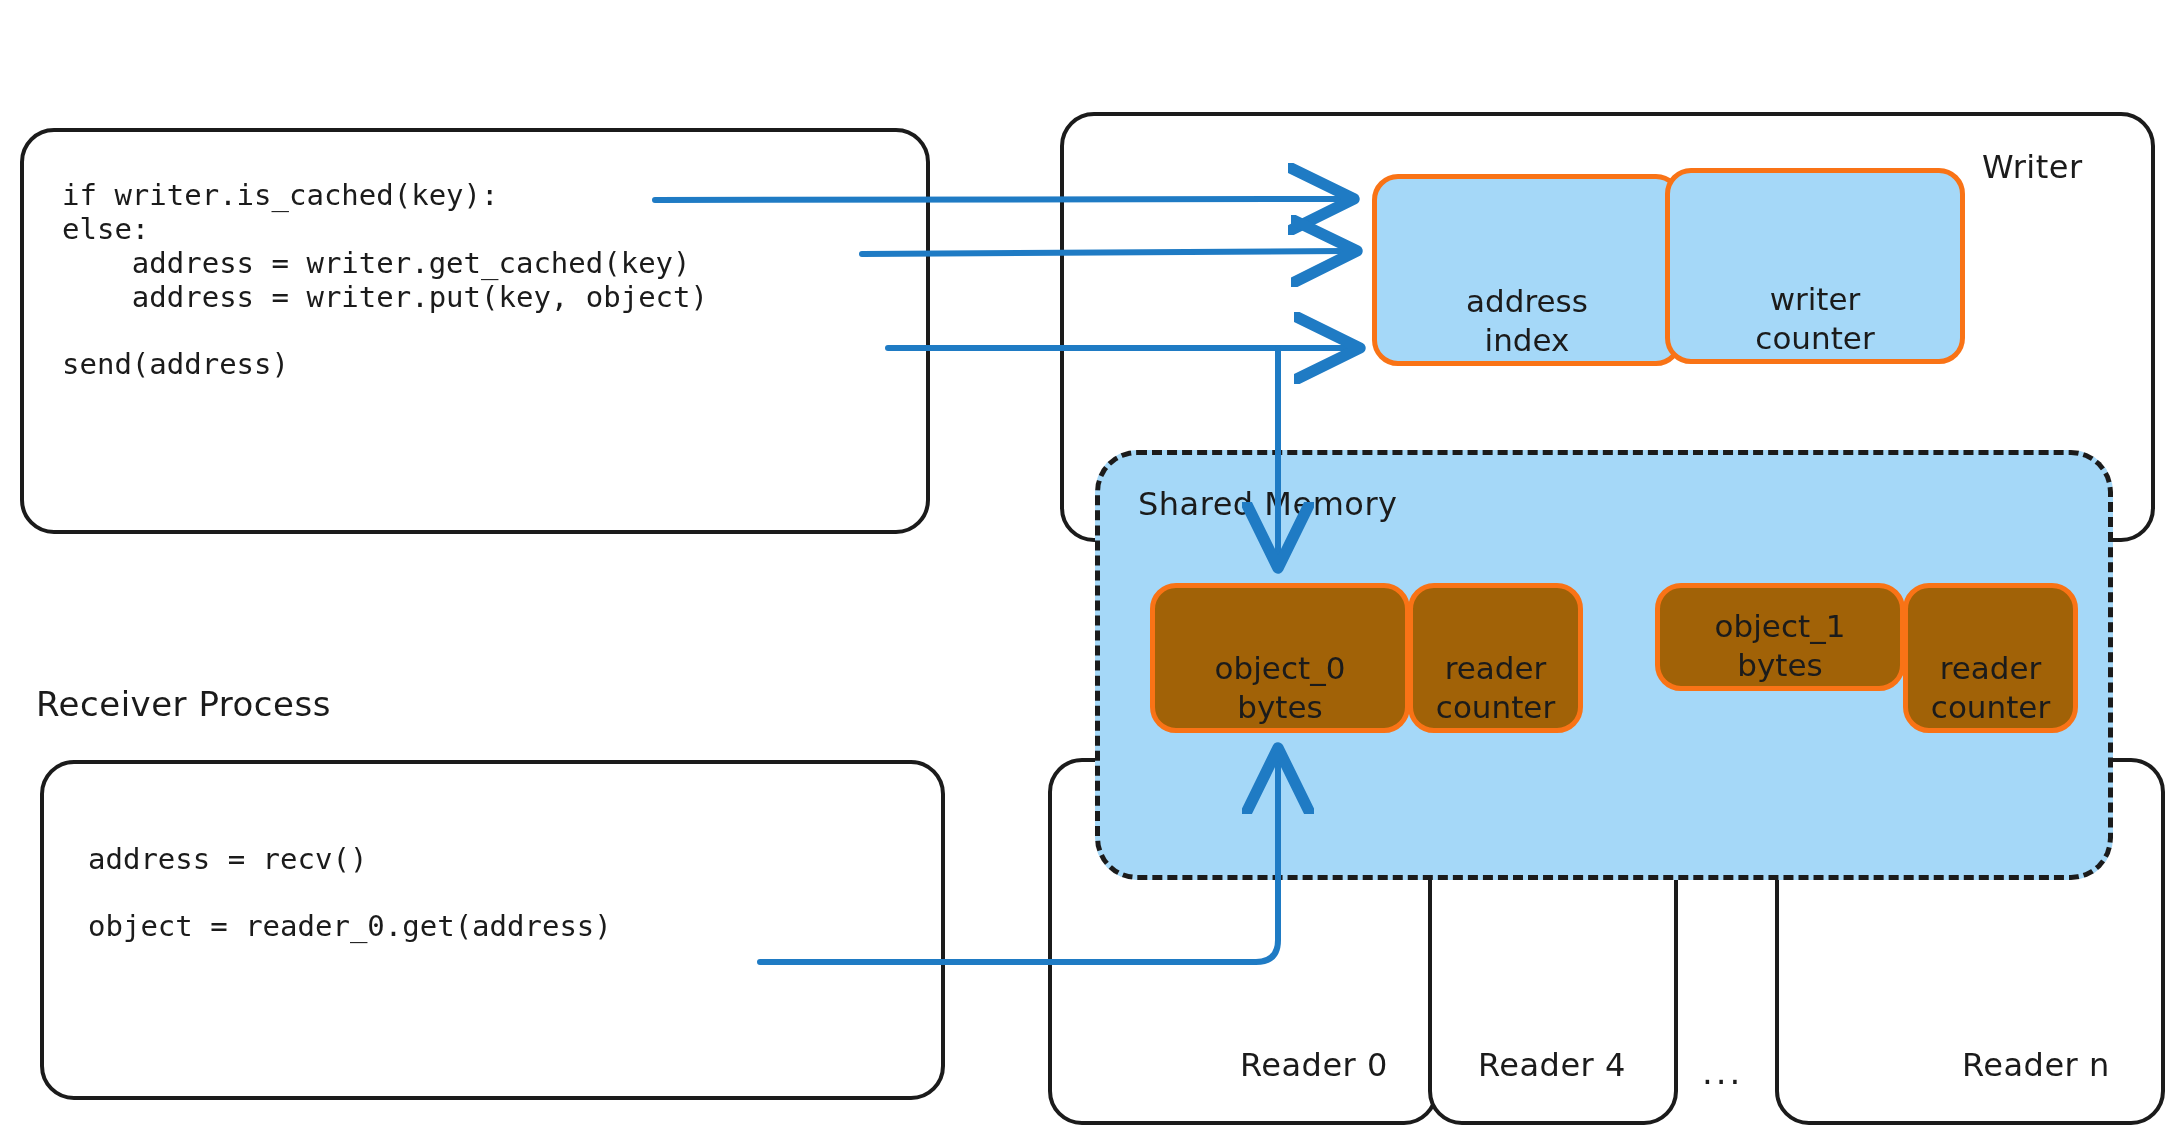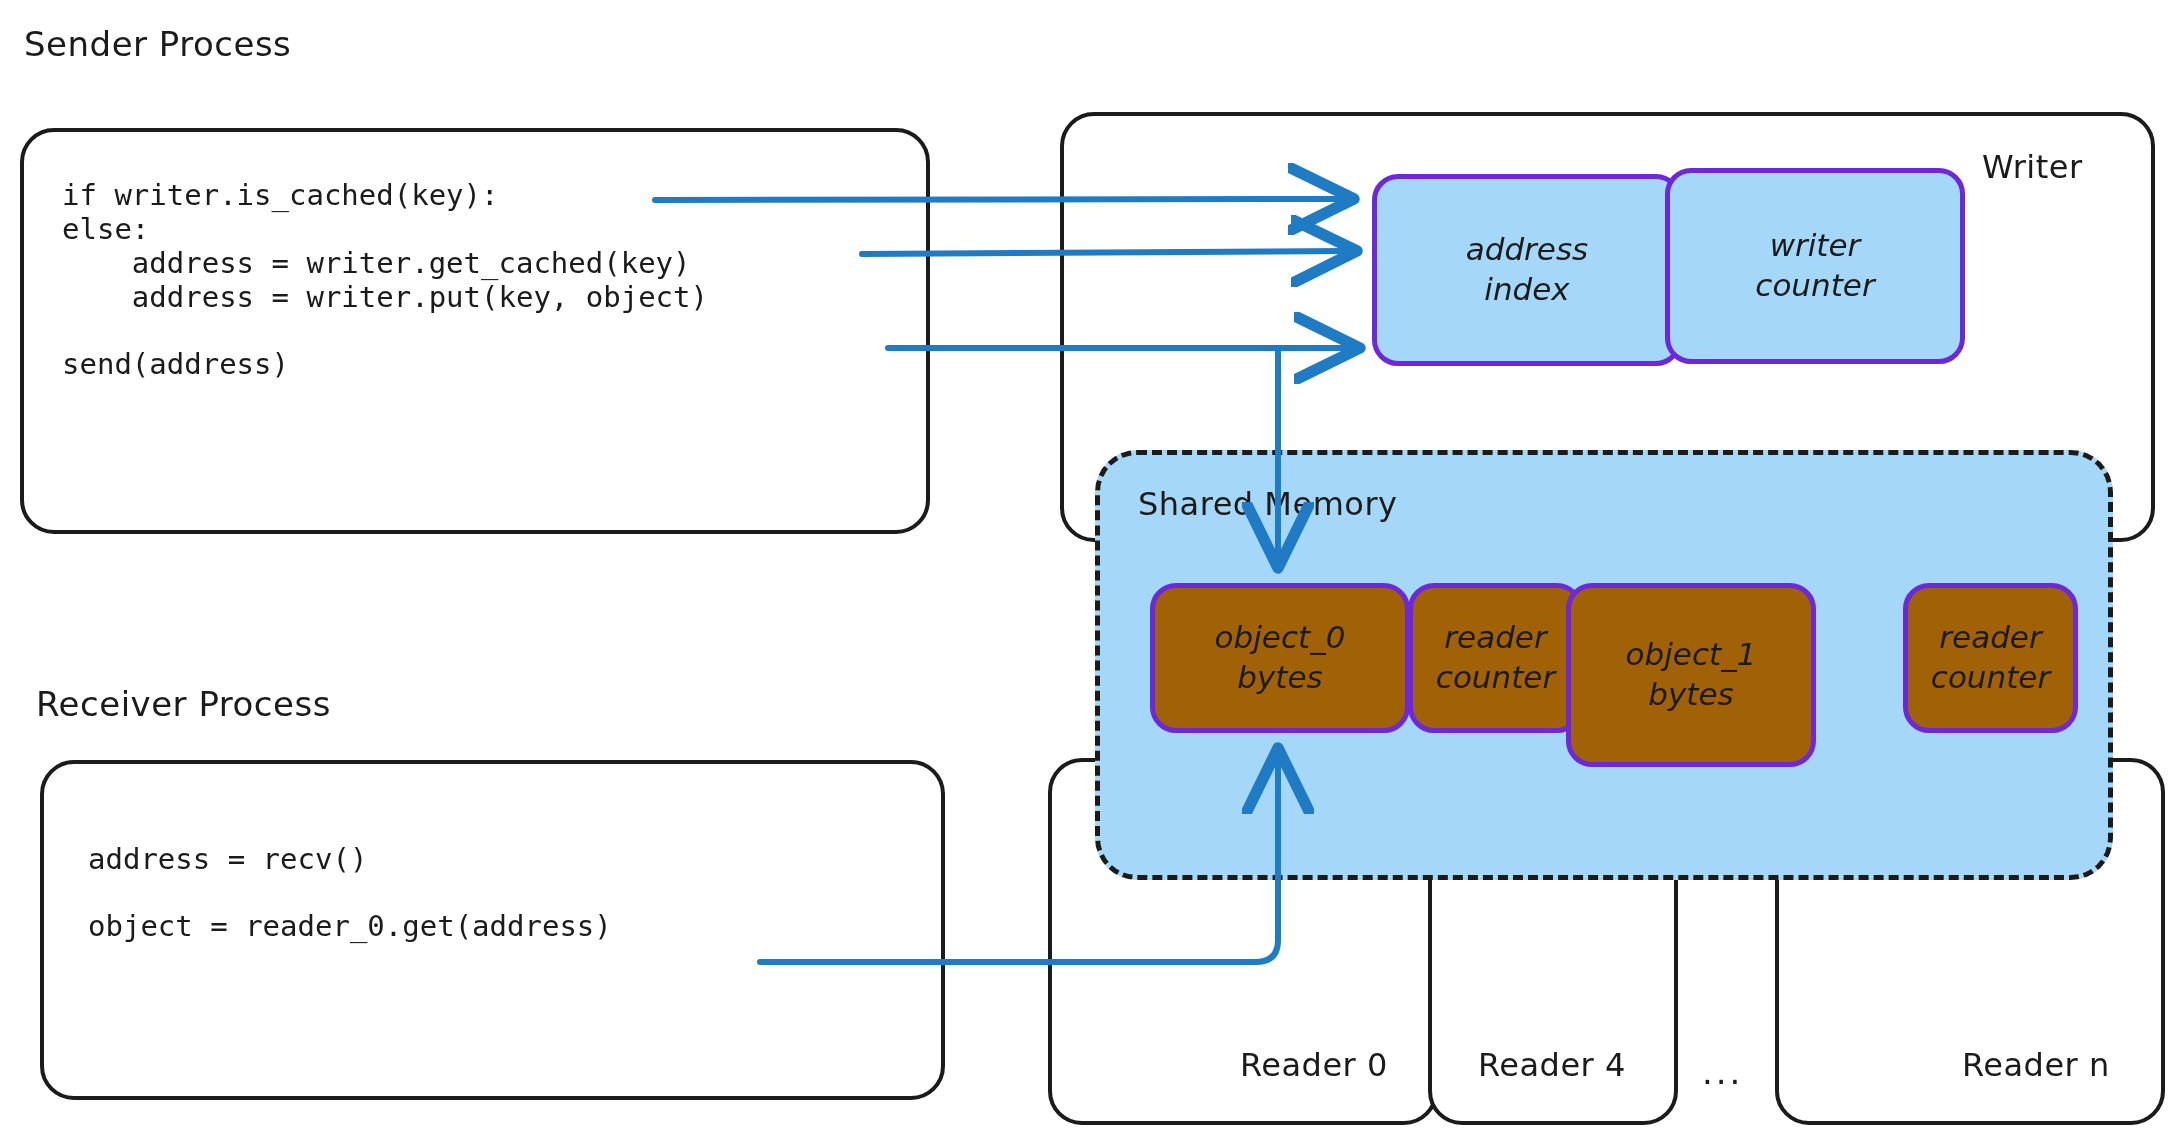--- a/index.html
+++ b/index.html
@@ -57,26 +57,25 @@
   .rbox {
     position: absolute;
     box-sizing: border-box;
     border: 4px solid #1b1b1b;
     border-radius: 34px;
     background: #ffffff;
   }
   .rbox-sm {
     position: absolute;
     box-sizing: border-box;
-    border: 5px solid #6d28d9;
+    border: 5px solid #f97316;
     border-radius: 26px;
     display: flex;
-    align-items: center;
+    align-items: flex-end;
     justify-content: center;
-    font-style: italic;
   }
   .fill-blue { background: #a5d8f8; }
   .fill-white { background: #a16207; }
 
   .shm {
     position: absolute;
     box-sizing: border-box;
     border: 5px dashed #1b1b1b;
     border-radius: 42px;
     background: #a5d8f8;
@@ -100,21 +99,20 @@
     font-size: 34px;
     color: #1b1b1b;
     letter-spacing: 3px;
   }
 </style>
 </head>
 <body>
 
 <div id="canvas">
 
-  <div class="heading hand" style="left:24px; top:24px;">Sender Process</div>
 
   <div class="heading hand" style="left:36px; top:684px;">Receiver Process</div>
 
 
   <div class="rbox" style="left:20px; top:128px; width:910px; height:406px;"></div>
 
   <div class="code-block" style="left:62px; top:178px; width:860px;">
     <span class="code code-line">if writer.is_cached(key):</span>
     <span class="code code-line">else:</span>
     <span class="code code-line">    address = writer.get_cached(key)</span>
@@ -162,21 +160,21 @@
 
   <div class="rbox-sm fill-white" style="left:1150px; top:583px; width:260px; height:150px;">
     <span class="boxlabel">object_0
 bytes</span>
   </div>
   <div class="rbox-sm fill-white" style="left:1408px; top:583px; width:175px; height:150px;">
     <span class="boxlabel">reader
 counter</span>
   </div>
 
-  <div class="rbox-sm fill-white" style="left:1566px; top:583px; width:250px; height:184px;">
+  <div class="rbox-sm fill-white" style="left:1655px; top:583px; width:250px; height:108px;">
     <span class="boxlabel">object_1
 bytes</span>
   </div>
   <div class="rbox-sm fill-white" style="left:1903px; top:583px; width:175px; height:150px;">
     <span class="boxlabel">reader
 counter</span>
   </div>
 
   <svg class="svg-layer" viewBox="0 0 2179 1145">
     <defs>

